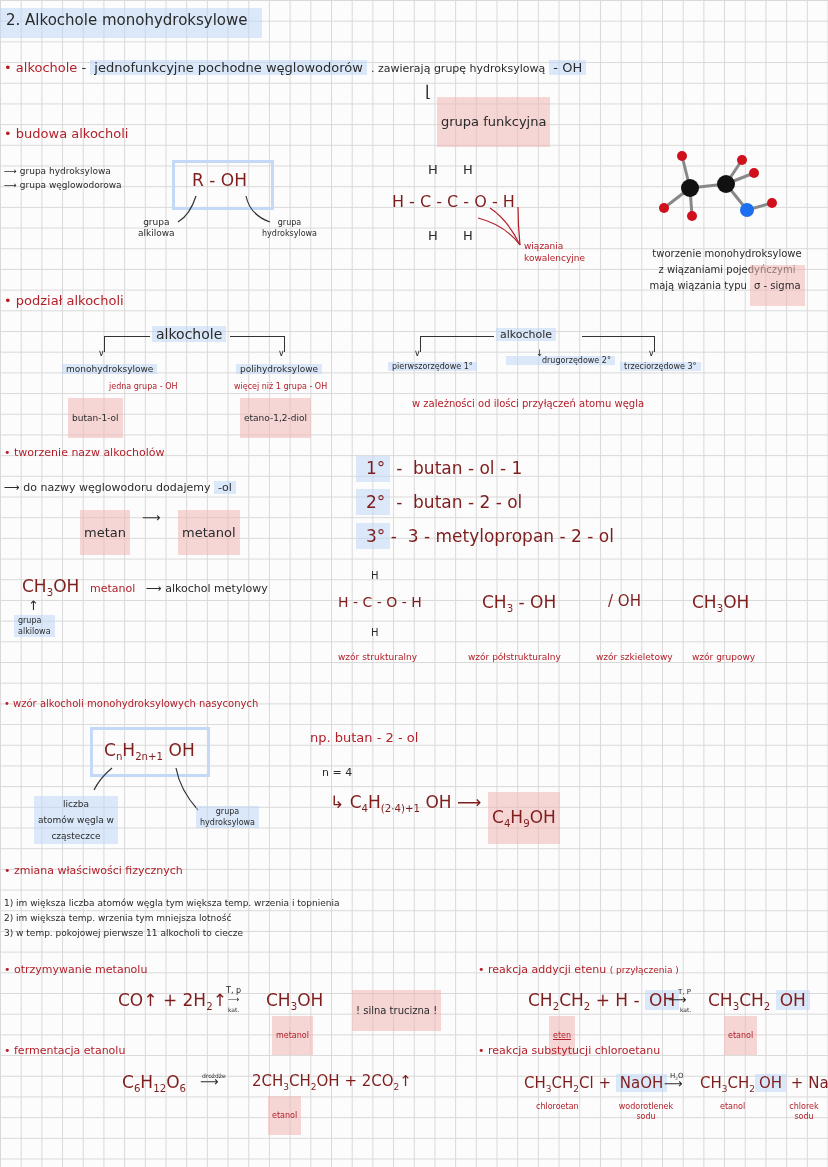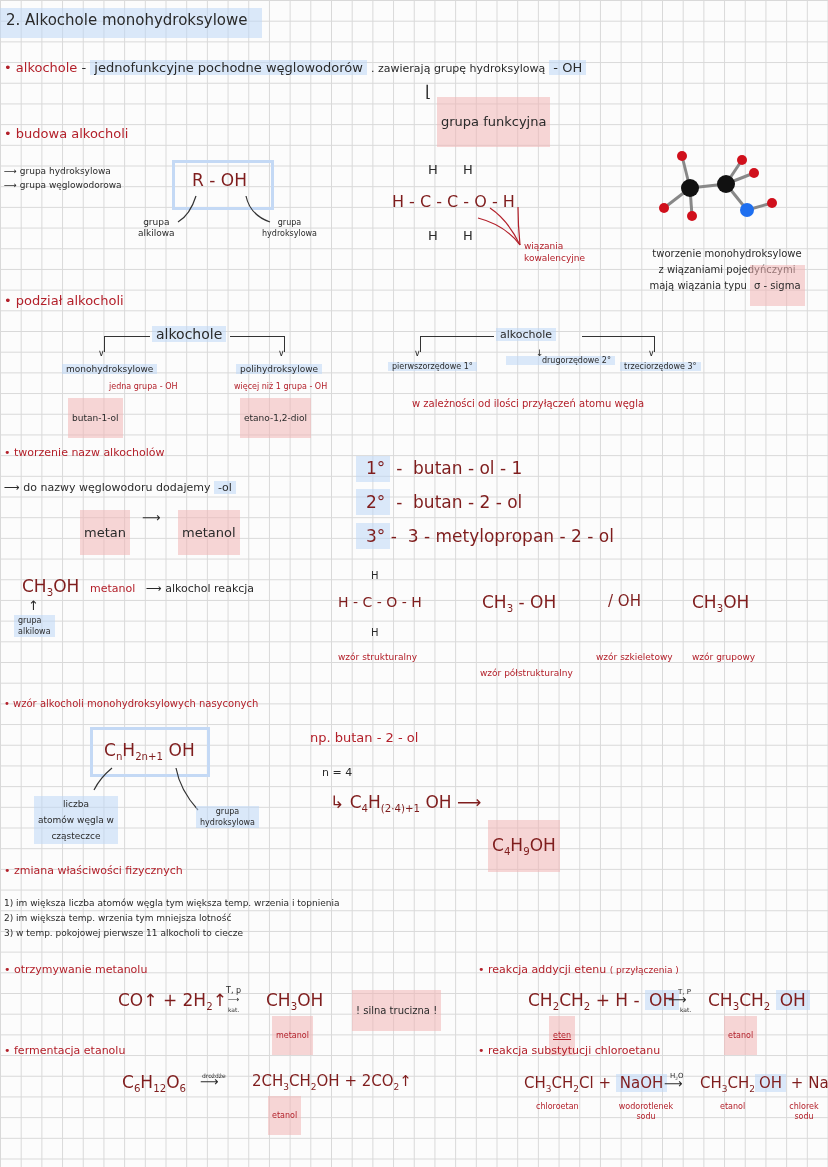--- a/index.html
+++ b/index.html
@@ -131,48 +131,48 @@
 
 <div class="abs hb" style="left:356px;top:456px;width:26px;height:26px;"></div>
 <div class="abs hb" style="left:356px;top:489px;width:26px;height:26px;"></div>
 <div class="abs hb" style="left:356px;top:523px;width:26px;height:26px;"></div>
 <div class="abs formula" style="left:366px;top:458px;"><span>1°</span>&nbsp;&nbsp;-&nbsp;&nbsp;<span>butan - ol - 1</span></div>
 <div class="abs formula" style="left:366px;top:492px;"><span>2°</span>&nbsp;&nbsp;-&nbsp;&nbsp;<span>butan - 2 - ol</span></div>
 <div class="abs formula" style="left:366px;top:526px;"><span>3°</span>&nbsp;-&nbsp;&nbsp;<span>3 - metylopropan - 2 - ol</span></div>
 
 <div class="abs formula" style="left:22px;top:576px;">CH<sub>3</sub>OH</div>
 <div class="abs t11 red" style="left:90px;top:582px;">metanol</div>
-<div class="abs t11" style="left:146px;top:582px;">⟶ <span>alkochol reakcja</span></div>
+<div class="abs t11" style="left:146px;top:582px;">⟶ <span>alkochol metylowy</span></div>
 <div class="abs sec" style="left:28px;top:598px;">↑</div>
 <div class="abs t8 hb" style="left:14px;top:615px;line-height:11px;"><span>grupa</span><br><span>alkilowa</span></div>
 
 <div class="abs t10" style="left:371px;top:570px;">H</div>
 <div class="abs formula" style="left:338px;top:594px;font-size:14px;">H - C - O - H</div>
 <div class="abs t10" style="left:371px;top:627px;">H</div>
 <div class="abs formula" style="left:482px;top:592px;">CH<sub>3</sub> - OH</div>
 <div class="abs formula" style="left:608px;top:592px;font-size:15px;">/ OH</div>
 <div class="abs formula" style="left:692px;top:592px;">CH<sub>3</sub>OH</div>
 <div class="abs t9 red" style="left:338px;top:652px;">wzór strukturalny</div>
-<div class="abs t9 red" style="left:480px;top:652px;margin-top:16px;">wzór półstrukturalny</div>
+<div class="abs t9 red" style="left:468px;top:652px;">wzór półstrukturalny</div>
 <div class="abs t9 red" style="left:596px;top:652px;">wzór szkieletowy</div>
 <div class="abs t9 red" style="left:692px;top:652px;">wzór grupowy</div>
 
 <div class="abs t10 red bullet" style="left:4px;top:698px;">wzór alkocholi monohydroksylowych nasyconych</div>
 <div class="box" style="left:90px;top:727px;width:114px;height:44px;"></div>
 <div class="abs formula" style="left:104px;top:740px;">C<sub>n</sub>H<sub>2n+1</sub> OH</div>
 <svg style="left:0;top:0;" width="828" height="1167">
   <path d="M94 790 Q100 778 112 768" stroke="#333" fill="none" stroke-width="1.2"></path>
   <path d="M198 810 Q180 790 176 768" stroke="#333" fill="none" stroke-width="1.2"></path>
 </svg>
 <div class="abs t9 hb" style="left:34px;top:796px;text-align:center;line-height:16px;"><span>liczba</span><br><span>atomów węgla w</span><br><span>cząsteczce</span></div>
 <div class="abs t8 hb" style="left:196px;top:806px;text-align:center;line-height:11px;"><span>grupa</span><br><span>hydroksylowa</span></div>
 <div class="abs sec red" style="left:310px;top:730px;">np. butan - 2 - ol</div>
 <div class="abs t11" style="left:322px;top:766px;">n = 4</div>
 <div class="abs formula" style="left:330px;top:792px;">↳ C<sub>4</sub>H<sub>(2·4)+1</sub> OH ⟶</div>
-<div class="abs formula hr" style="left:488px;top:792px;margin-top:28px;">C<sub>4</sub>H<sub>9</sub>OH</div>
+<div class="abs formula hr" style="left:488px;top:792px;">C<sub>4</sub>H<sub>9</sub>OH</div>
 
 <div class="abs t11 red bullet" style="left:4px;top:864px;">zmiana właściwości fizycznych</div>
 <div class="abs t9" style="left:4px;top:898px;">1) im większa liczba atomów węgla tym większa temp. wrzenia i topnienia</div>
 <div class="abs t9" style="left:4px;top:913px;">2) im większa temp. wrzenia tym mniejsza lotność</div>
 <div class="abs t9" style="left:4px;top:928px;">3) w temp. pokojowej pierwsze 11 alkocholi to ciecze</div>
 
 <div class="abs t11 red bullet" style="left:4px;top:963px;">otrzymywanie metanolu</div>
 <div class="abs formula" style="left:118px;top:990px;">CO↑ + 2H<sub>2</sub>↑</div>
 <div class="abs t8" style="left:226px;top:986px;text-align:center;"><span>T, p</span><br>⟶<br></div>
 <div class="abs" style="left:228px;top:1006px;font-size:6px;">kat.</div>

